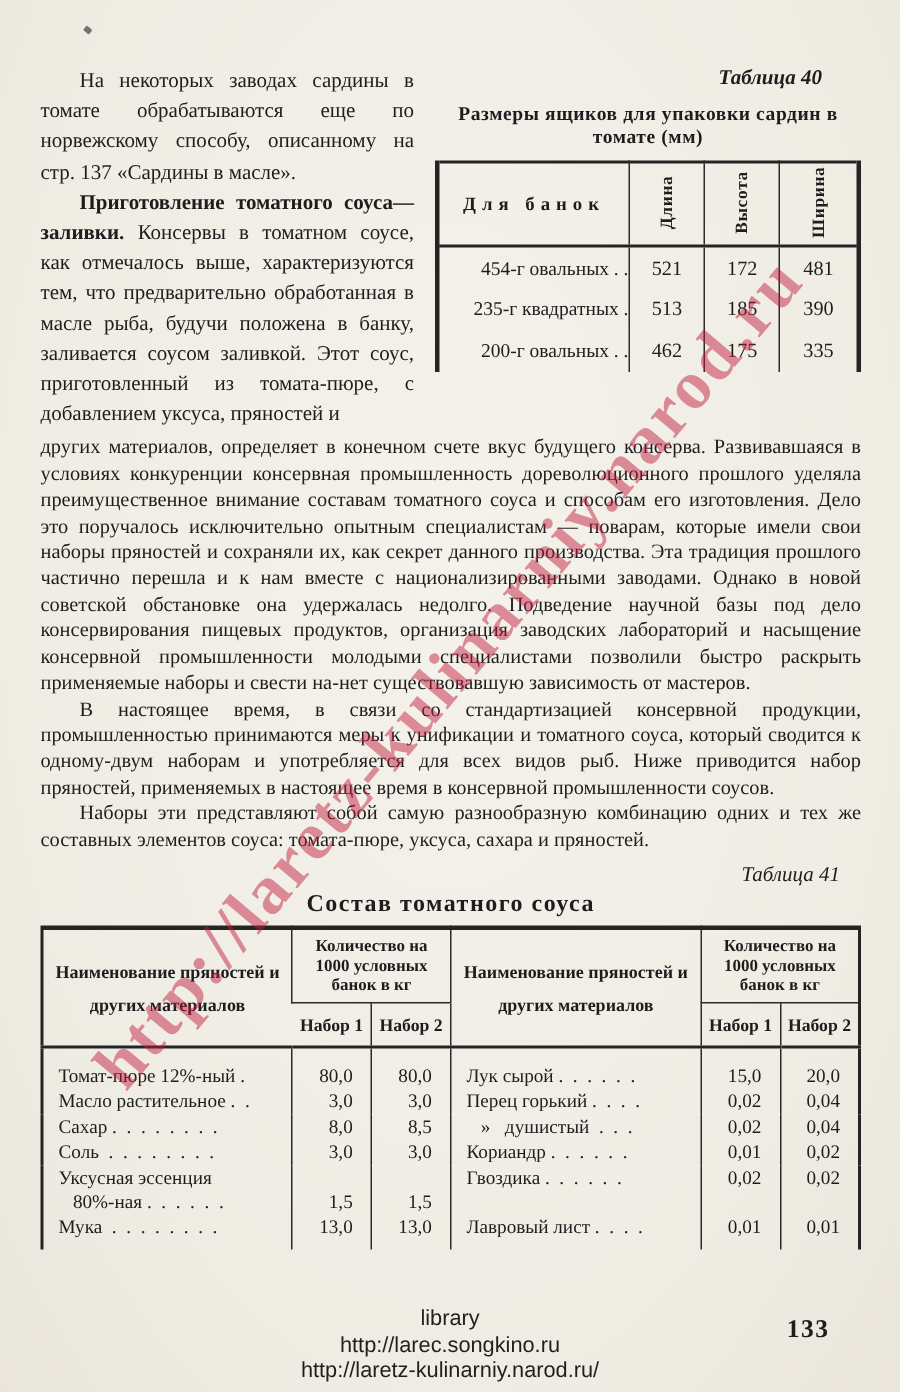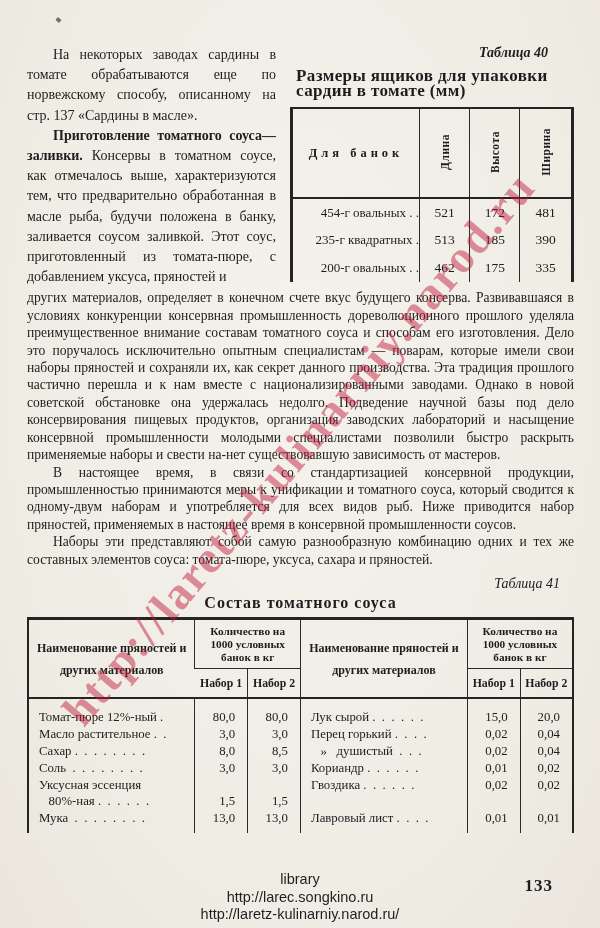--- a/index.html
+++ b/index.html
@@ -25,27 +25,27 @@
 
   .content { position:absolute; inset:0; padding:45px 26px 0 27px; z-index:2; }
 
   
   .two-col { display:flex; align-items:flex-start; }
   .left-col { width:249px; font-size:14px; line-height:20.2px; text-align:justify; }
   .left-col p { text-indent:26px; }
   .right-col { flex:1; margin-left:14px; }
 
   .tbl-label { font-style:italic; font-size:14px; text-align:right; padding-right:26px;font-weight:bold; }
-  .t40-title { font-weight:bold; font-size:17px; line-height:15px; margin:7px 6px 9px; letter-spacing:.4px; }
+  .t40-title { font-weight:bold; font-size:13px; line-height:15px; text-align:center; margin:7px 6px 9px; letter-spacing:.4px; }
 
   table { border-collapse:collapse; }
   .t40 { width:100%; border-left:3px solid #242424; border-right:3px solid #242424; border-top:2px solid #242424; }
   .t40 th, .t40 td { border-left:1.5px solid #2a2a2a; }
   .t40 th:first-child, .t40 td:first-child { border-left:none; }
-  .t40 thead th { border-bottom:2px solid #242424; height:90px; font-size:11.5px; font-weight:bold; vertical-align:middle; text-align:center; }
+  .t40 thead th { border-bottom:2px solid #242424; height:56px; font-size:11.5px; font-weight:bold; vertical-align:middle; text-align:center; }
   .t40 thead th.namehead { letter-spacing:4px; font-size:12.5px; }
   .t40 thead th .vtext { writing-mode:vertical-rl; transform:rotate(180deg); display:inline-block; letter-spacing:.5px; }
   .t40 tbody tr { height:28px; }
   .t40 tbody td { font-size:13.5px; text-align:center; vertical-align:middle; }
   .t40 tbody td.cap { text-align:right; padding-left:11px; font-size:13px; white-space:nowrap; }
   .t40 col.c-name { width:128px; }
 
   
   .body-wide { font-size:13.6px; line-height:17.4px; text-align:justify; }
   .body-wide.indent { text-indent:26px; }

